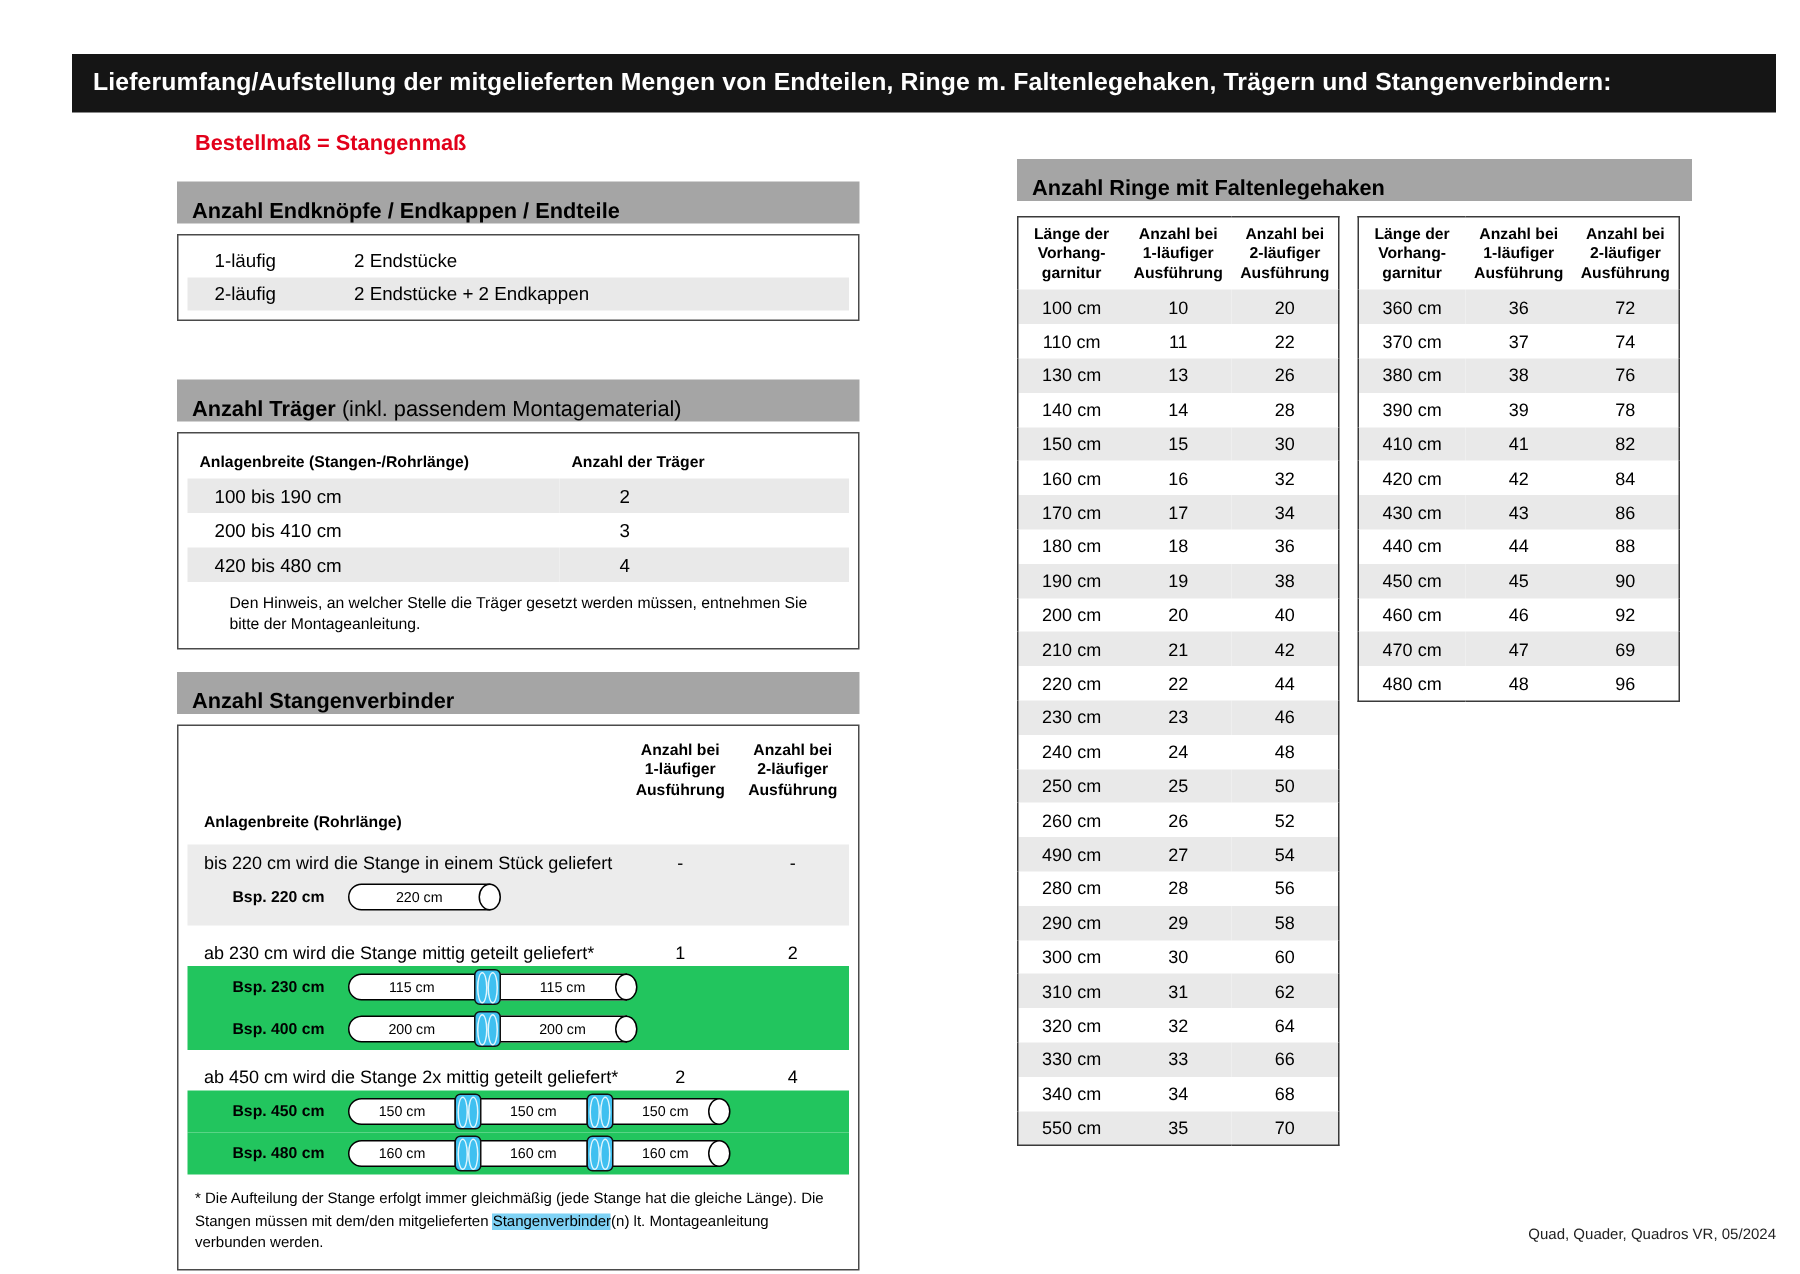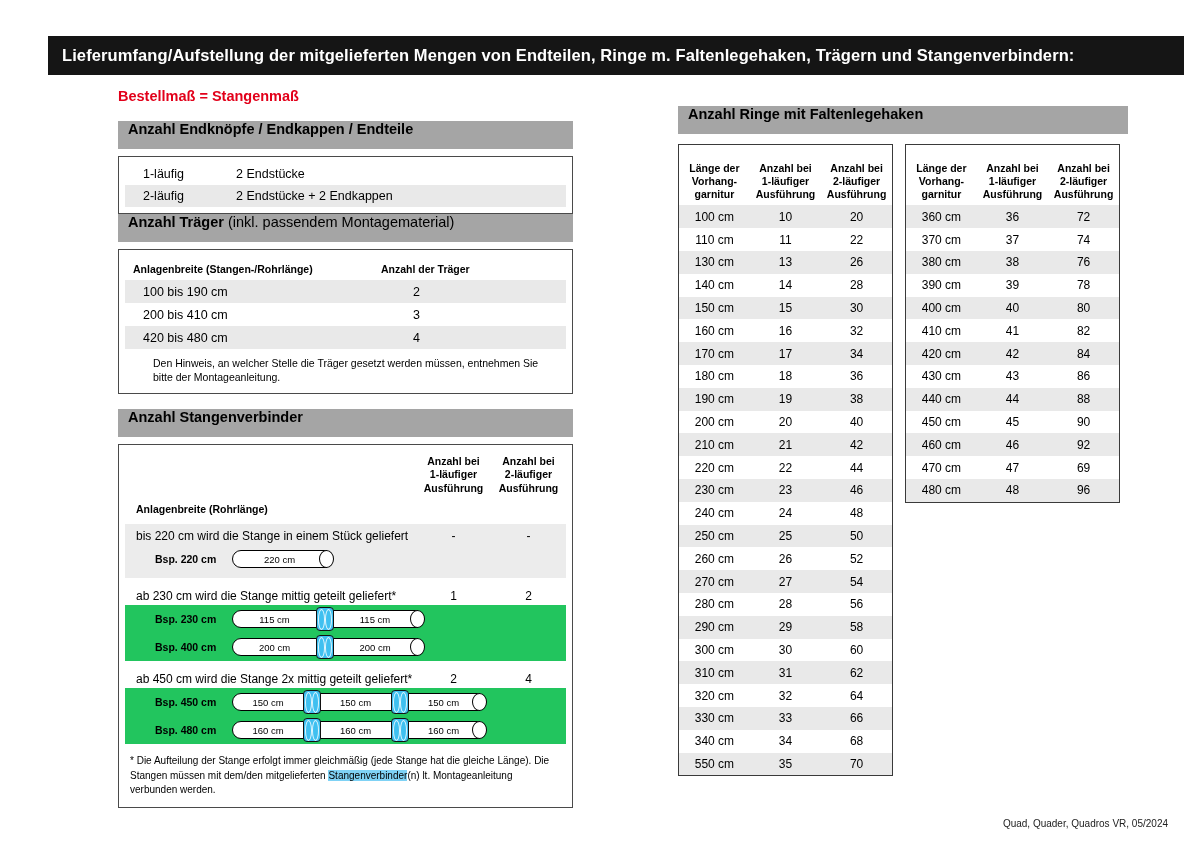--- a/index.html
+++ b/index.html
@@ -13,29 +13,29 @@
     position:absolute; left:48px; top:36px; width:1136px; height:39px;
     background:#151515; color:#fff; display:flex; align-items:center;
     box-sizing:border-box; padding-left:14px;
     font-weight:bold; font-size:16.5px; letter-spacing:0.1px;
   }
 
   
   .left-col  { position:absolute; left:118px; top:88px;  width:455px; }
   .right-col { position:absolute; left:678px; top:106px; width:450px; }
 
-  .subtitle { color:#e2001a; font-weight:bold; font-size:14.5px; margin:0 0 17px 0; }
+  .subtitle { color:#e2001a; font-weight:bold; font-size:14.5px; margin:0 0 17px 12px; }
 
   .section-bar {
-    background:#a5a5a5; height:28px; display:flex; align-items:flex-start;
+    background:#a5a5a5; height:28px; display:flex; align-items:flex-end;
     padding-left:10px; box-sizing:border-box; font-size:14.5px; color:#000;
   }
   .section-bar .b { font-weight:bold; }
   .section-bar .r { font-weight:normal; white-space:pre; }
-  .mt-traeger { }
+  .mt-traeger { margin-top:39px; }
   .mt-verbinder { margin-top:15px; }
 
   .box {
     border:1px solid #4a4a4a; background:#fff; margin-top:7px;
     padding:6px; box-sizing:border-box;
   }
 
   
   table { border-collapse:collapse; }
   .endteile { width:100%; }
@@ -91,27 +91,27 @@
   }
 
   .footnote { font-size:10px; line-height:1.45; margin:10px 5px 3px 5px; }
   .hl { background:#7fd2f5; }
 
   
   .ring-tables { display:flex; gap:12px; margin-top:10px; align-items:flex-start; }
   .ring { width:215px; border:1px solid #3a3a3a; table-layout:fixed; }
   .ring th {
     font-size:10.5px; font-weight:bold; text-align:center; vertical-align:top;
-    padding:17px 0 4px 0; white-space:pre-line; line-height:1.25; background:#fff;
+    padding:5px 0 4px 0; white-space:pre-line; line-height:1.25; background:#fff;
   }
   .ring td { font-size:12px; text-align:center; height:22.8px; padding:0; }
   .ring tbody tr:nth-child(odd) { background:#e9e9e9; }
 
   .footer {
-    position:absolute; right:32px; top:818px; font-size:10px; color:#222;
+    position:absolute; right:16px; top:818px; font-size:10px; color:#222;
   }
 </style>
 </head>
 <body>
 
 <div class="page">
 
   <div class="topbar">
     <span>Lieferumfang/Aufstellung der mitgelieferten Mengen von Endteilen, Ringe m. Faltenlegehaken, Trägern und Stangenverbindern:</span>
   </div>
@@ -354,21 +354,21 @@
               <td>250 cm</td>
               <td>25</td>
               <td>50</td>
             </tr>
             <tr>
               <td>260 cm</td>
               <td>26</td>
               <td>52</td>
             </tr>
             <tr>
-              <td>270 cm</td>
+              <td>490 cm</td>
               <td>27</td>
               <td>54</td>
             </tr>
             <tr>
               <td>280 cm</td>
               <td>28</td>
               <td>56</td>
             </tr>
             <tr>
               <td>290 cm</td>
@@ -437,25 +437,20 @@
               <td>380 cm</td>
               <td>38</td>
               <td>76</td>
             </tr>
             <tr>
               <td>390 cm</td>
               <td>39</td>
               <td>78</td>
             </tr>
             <tr>
-              <td>400 cm</td>
-              <td>40</td>
-              <td>80</td>
-            </tr>
-            <tr>
               <td>410 cm</td>
               <td>41</td>
               <td>82</td>
             </tr>
             <tr>
               <td>420 cm</td>
               <td>42</td>
               <td>84</td>
             </tr>
             <tr>

